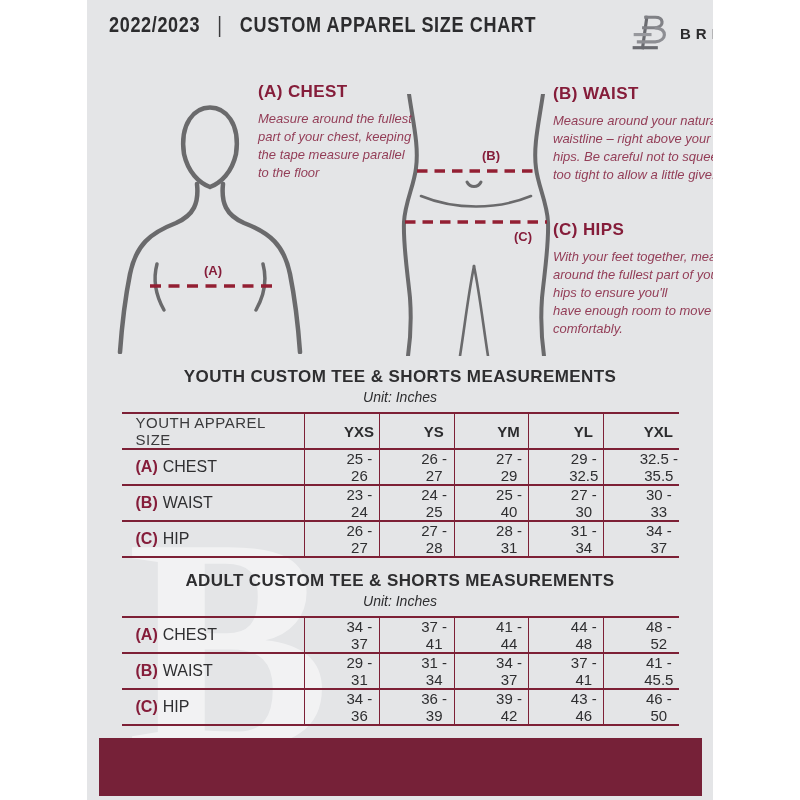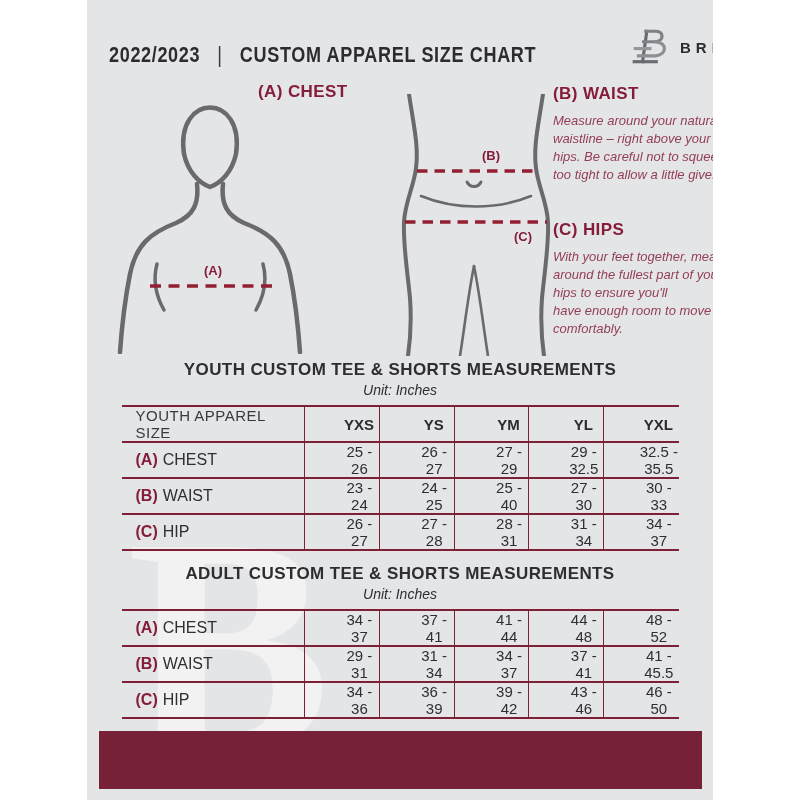--- a/index.html
+++ b/index.html
@@ -1,38 +1,38 @@
 <!DOCTYPE html>
 <html><head>
 <meta charset="utf-8">
 <style>
   * { margin:0; padding:0; box-sizing:border-box; }
   html,body { width:800px; height:800px; background:#ffffff; font-family:"Liberation Sans", sans-serif; overflow:hidden; }
   .page { position:relative; width:626px; height:800px; margin:0 auto; background:#e4e5e7; overflow:hidden; }
   .watermark { position:absolute; left:40px; top:492px; z-index:0; font-family:"Liberation Serif", serif; font-weight:bold;
                font-size:305px; line-height:1; color:rgba(255,255,255,0.5); pointer-events:none; }
   
-  .hdr { position:relative; z-index:1; height:68px; display:flex; align-items:flex-end; justify-content:space-between; padding:12px 39px 0 22px; }
+  .hdr { position:relative; z-index:1; height:68px; display:flex; align-items:flex-start; justify-content:space-between; padding:12px 39px 0 22px; }
   .hdr-left { display:inline-block; transform:scaleX(0.82); transform-origin:left center; white-space:nowrap;
               font-weight:bold; font-size:22px; letter-spacing:0.8px; color:#2c2c2e; }
   .hdr-left .pipe { margin:0 14px; font-weight:normal; color:#3a3a3c; }
   .hdr-right { display:flex; align-items:center; gap:8px; }
   .brand { font-weight:bold; font-size:15px; letter-spacing:5px; color:#2c2c2e; }
   
   .diagrams { position:relative; z-index:1; height:292px; }
   .fig { position:absolute; }
   .inst { position:absolute; }
   .inst h3 { font-size:17px; font-weight:bold; letter-spacing:0.4px; color:#851d3a; margin-bottom:8px; }
   .inst p  { font-size:13px; font-style:italic; line-height:1.38; color:#933d57; white-space:pre-line; }
   .inst-a { left:171px; top:14px;  width:158px; }
   .inst-b { left:466px; top:16px;  width:184px; }
   .inst-c { left:466px; top:152px; width:190px; }
   
   .sizes { position:relative; z-index:1; text-align:center; }
-  .sizes h2 { font-size:17px; font-weight:bold; letter-spacing:0.4px; color:#2e2e30; }
+  .sizes h2 { font-size:17px; font-weight:bold; letter-spacing:0.4px; color:#2e2e30; margin-top:7px; }
   .unit { font-size:14px; font-style:italic; color:#2e2e30; margin:2px 0 7px 0; }
   table.size-table { width:557px; margin:0 auto; border-collapse:collapse; table-layout:fixed; }
   table.size-table tr { border-top:2px solid #7d2036; }
   table.size-table tr.last { border-bottom:2px solid #7d2036; }
   table.size-table th, table.size-table td { height:32px; vertical-align:middle; }
   table.size-table tr.head th { height:27px; }
   th.lbl, td.lbl { width:183px; text-align:left; padding-left:14px; }
   th.val, td.val { border-left:1.5px solid #7d2036; text-align:center; }
   th.lbl { font-weight:normal; font-size:15px; letter-spacing:0.5px; color:#3a3a3c; }
   th.val { font-weight:bold; font-size:15px; color:#2c2c2e;padding-left:34px; }
@@ -93,20 +93,21 @@
         <path d="M77 172 C83 202 86 230 91 262" stroke-width="2.6"></path>
       </g>
       <path d="M20 77 L138 77" stroke="#931f33" stroke-width="3.6" stroke-dasharray="10.5 7" fill="none"></path>
       <path d="M8 128 L150 128" stroke="#931f33" stroke-width="3.6" stroke-dasharray="10.5 7" fill="none"></path>
       <text x="85" y="66" font-size="13" font-weight="bold" fill="#851d3a">(B)</text>
       <text x="117" y="147" font-size="13" font-weight="bold" fill="#851d3a">(C)</text>
     </svg>
 
     <div class="inst inst-a">
       <h3>(A) CHEST</h3>
+      <p>Measure around the fullest part of your chest, keeping the tape measure parallel to the floor</p>
     </div>
     <div class="inst inst-b">
       <h3>(B) WAIST</h3>
       <p>Measure around your natural waistline – right above your hips. Be careful not to squeeze too tight to allow a little give.</p>
     </div>
     <div class="inst inst-c">
       <h3>(C) HIPS</h3>
       <p>With your feet together, measure around the fullest part of your hips to ensure you'll
 have enough room to move comfortably.</p>
     </div>

